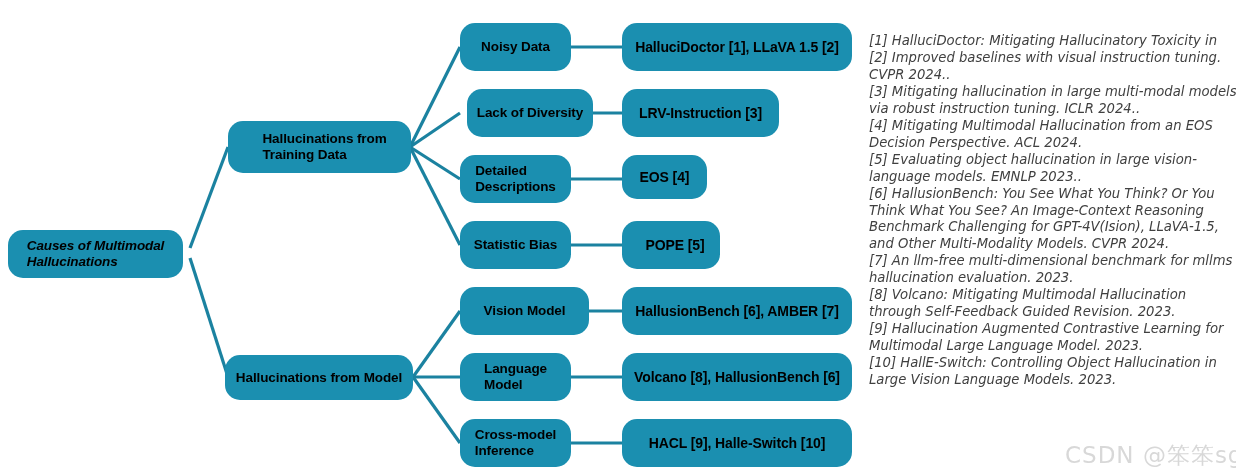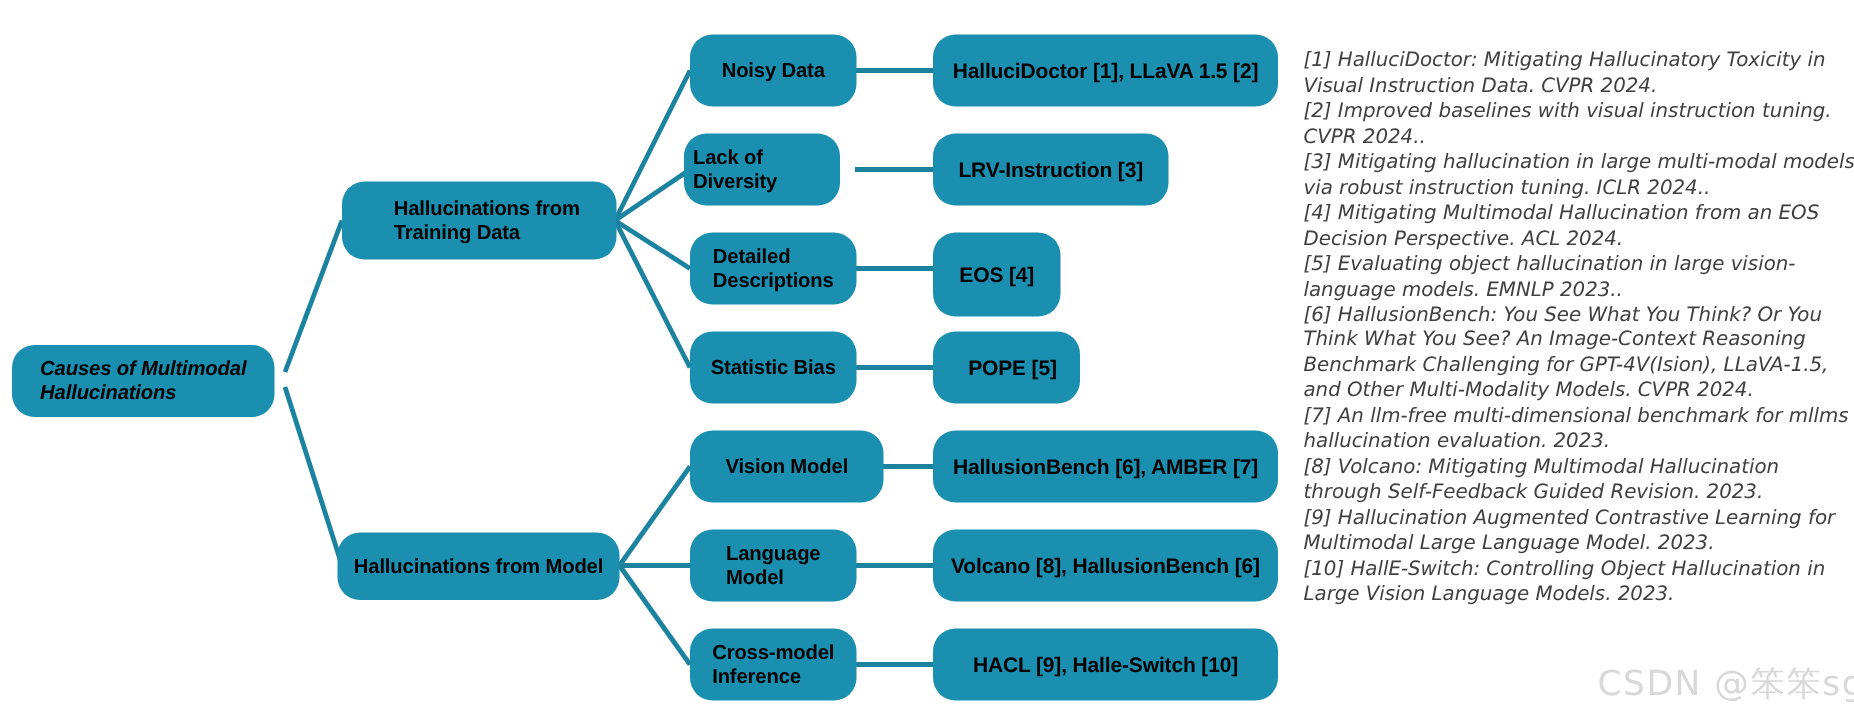--- a/index.html
+++ b/index.html
@@ -103,41 +103,40 @@
 
   <div class="node root" style="left:8px; top:230px; width:175px; height:48px;">Causes of Multimodal
 Hallucinations</div>
 
   <div class="node branch" style="left:228px; top:121px; width:183px; height:52px;padding-left:16px;">Hallucinations from
 Training Data</div>
 
   <div class="node branch" style="left:225px; top:355px; width:188px; height:45px;">Hallucinations from Model</div>
 
   <div class="node cause" style="left:460px; top:23px; width:111px; height:48px;">Noisy Data</div>
-  <div class="node cause" style="left:456px; top:89px; width:104px; height:48px;">Lack of Diversity</div>
+  <div class="node cause" style="left:467px; top:89px; width:126px; height:48px;">Lack of Diversity</div>
   <div class="node cause" style="left:460px; top:155px; width:111px; height:48px;">Detailed
 Descriptions</div>
   <div class="node cause" style="left:460px; top:221px; width:111px; height:48px;">Statistic Bias</div>
   <div class="node cause" style="left:460px; top:287px; width:129px; height:48px;">Vision Model</div>
   <div class="node cause" style="left:460px; top:353px; width:111px; height:48px;">Language
 Model</div>
   <div class="node cause" style="left:460px; top:419px; width:111px; height:48px;">Cross-model
 Inference</div>
 
   <div class="node ref" style="left:622px; top:23px; width:230px; height:48px;">HalluciDoctor [1], LLaVA 1.5 [2]</div>
   <div class="node ref" style="left:622px; top:89px; width:157px; height:48px;">LRV-Instruction [3]</div>
-  <div class="node ref" style="left:622px; top:155px; width:85px; height:56px;">EOS [4]</div>
+  <div class="node ref" style="left:622px; top:155px; width:85px; height:44px;">EOS [4]</div>
   <div class="node ref" style="left:622px; top:221px; width:98px; height:48px;padding-left:14px;">POPE [5]</div>
   <div class="node ref" style="left:622px; top:287px; width:230px; height:48px;">HallusionBench [6], AMBER [7]</div>
   <div class="node ref" style="left:622px; top:353px; width:230px; height:48px;">Volcano [8], HallusionBench [6]</div>
   <div class="node ref" style="left:622px; top:419px; width:230px; height:48px;">HACL [9], Halle-Switch [10]</div>
 
   <div id="references">
       <span class="ref-line">[1] HalluciDoctor: Mitigating Hallucinatory Toxicity in</span>
-      <span class="ref-line">Visual Instruction Data. CVPR 2024.</span>
       <span class="ref-line">[2] Improved baselines with visual instruction tuning.</span>
       <span class="ref-line">CVPR 2024..</span>
       <span class="ref-line">[3] Mitigating hallucination in large multi-modal models</span>
       <span class="ref-line">via robust instruction tuning. ICLR 2024..</span>
       <span class="ref-line">[4] Mitigating Multimodal Hallucination from an EOS</span>
       <span class="ref-line">Decision Perspective. ACL 2024.</span>
       <span class="ref-line">[5] Evaluating object hallucination in large vision-</span>
       <span class="ref-line">language models. EMNLP 2023..</span>
       <span class="ref-line">[6] HallusionBench: You See What You Think? Or You</span>
       <span class="ref-line">Think What You See? An Image-Context Reasoning</span>

